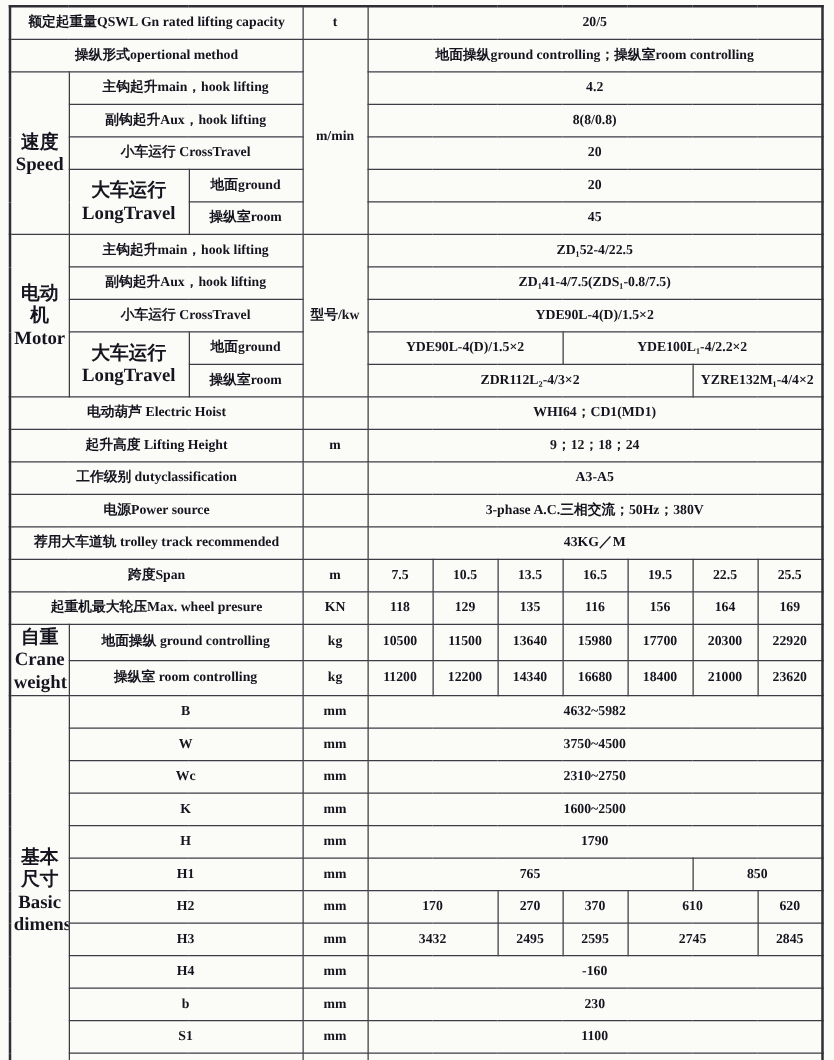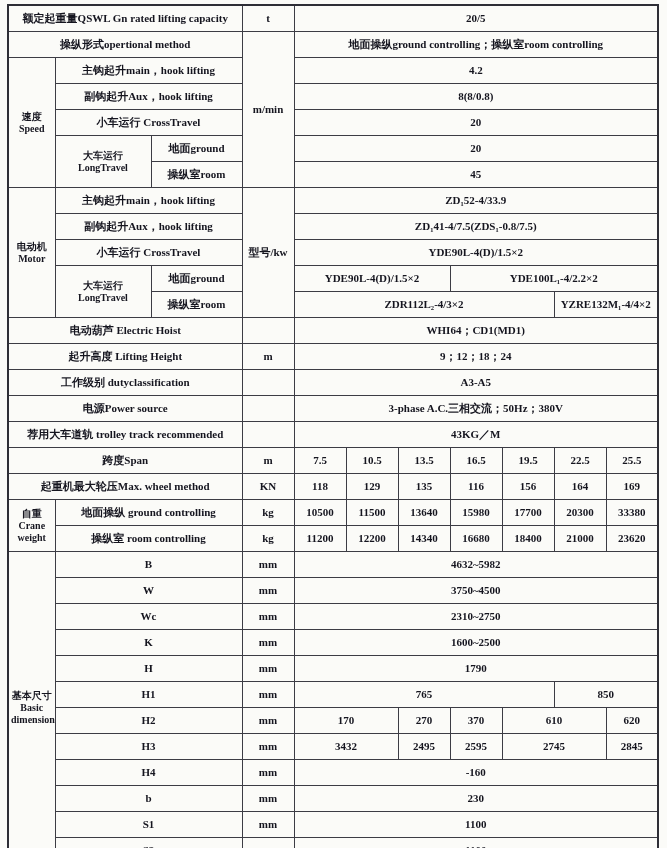--- a/index.html
+++ b/index.html
@@ -20,21 +20,21 @@
   td{
     border:1px solid #3c3c44;
     text-align:center;
     vertical-align:middle;
     font-size:11px;
     line-height:1.2;
     padding:1px 2px;
     height:23px;
     overflow:hidden;
   }
-  td.grp{white-space:pre-line;font-size:10px;}
+  td.grp{white-space:pre-line;font-size:15px;}
   td.val{font-size:11px;}
   td.lbl{font-size:11px;}
 </style>
 </head>
 <body>
 
 <div class="sheet">
 <table>
   <colgroup>
     <col style="width:47px">
@@ -86,21 +86,21 @@
   <tr>
     <td class="lbl">操纵室room</td>
     <td colspan="7" class="val">45</td>
   </tr>
 
   <tr>
     <td rowspan="5" class="grp">电动机
 Motor</td>
     <td colspan="2" class="lbl">主钩起升main，hook lifting</td>
     <td rowspan="5">型号/kw</td>
-    <td colspan="7" class="val">ZD₁52-4/33.9</td>
+    <td colspan="7" class="val">ZD₁52-4/22.5</td>
   </tr>
   <tr>
     <td colspan="2" class="lbl">副钩起升Aux，hook lifting</td>
     <td colspan="7" class="val">ZD₁41-4/7.5(ZDS₁-0.8/7.5)</td>
   </tr>
   <tr>
     <td colspan="2" class="lbl">小车运行 CrossTravel</td>
     <td colspan="7" class="val">YDE90L-4(D)/1.5×2</td>
   </tr>
   <tr>
@@ -152,21 +152,21 @@
     <td class="val">7.5</td>
     <td class="val">10.5</td>
     <td class="val">13.5</td>
     <td class="val">16.5</td>
     <td class="val">19.5</td>
     <td class="val">22.5</td>
     <td class="val">25.5</td>
   </tr>
 
   <tr>
-    <td colspan="3" class="lbl">起重机最大轮压Max. wheel method</td>
+    <td colspan="3" class="lbl">起重机最大轮压Max. wheel presure</td>
     <td>KN</td>
     <td class="val">118</td>
     <td class="val">129</td>
     <td class="val">135</td>
     <td class="val">116</td>
     <td class="val">156</td>
     <td class="val">164</td>
     <td class="val">169</td>
   </tr>
 
@@ -175,21 +175,21 @@
 Crane
 weight</td>
     <td colspan="2" class="lbl">地面操纵 ground controlling</td>
     <td>kg</td>
     <td class="val">10500</td>
     <td class="val">11500</td>
     <td class="val">13640</td>
     <td class="val">15980</td>
     <td class="val">17700</td>
     <td class="val">20300</td>
-    <td class="val">33380</td>
+    <td class="val">22920</td>
   </tr>
   <tr>
     <td colspan="2" class="lbl">操纵室 room controlling</td>
     <td>kg</td>
     <td class="val">11200</td>
     <td class="val">12200</td>
     <td class="val">14340</td>
     <td class="val">16680</td>
     <td class="val">18400</td>
     <td class="val">21000</td>

